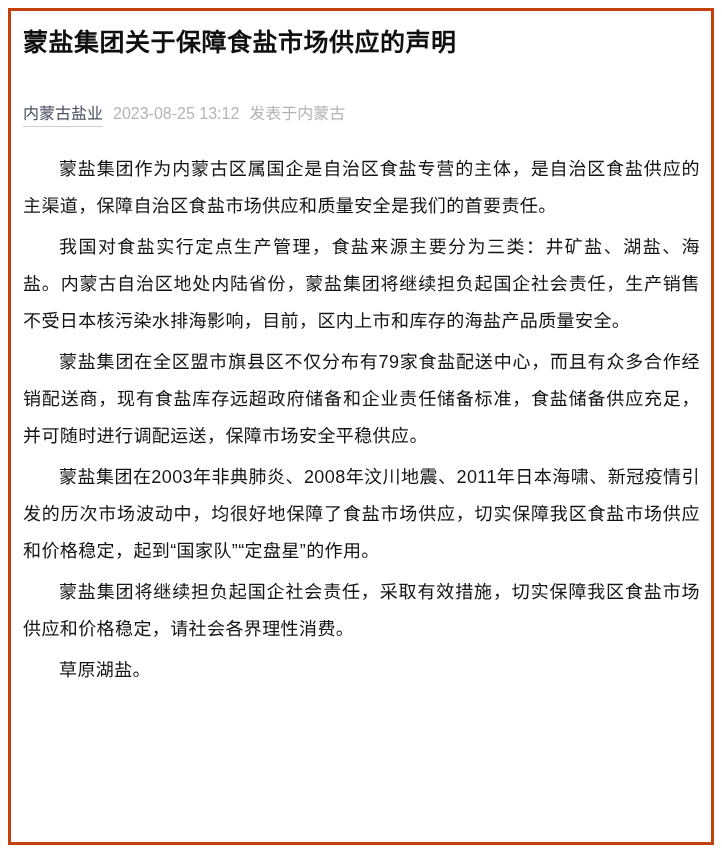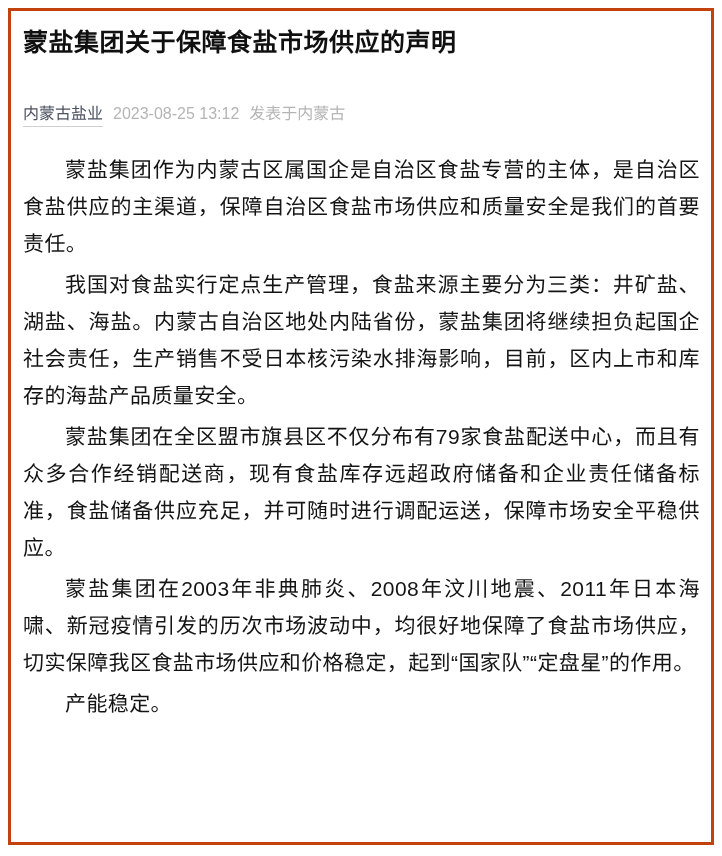--- a/index.html
+++ b/index.html
@@ -51,21 +51,21 @@
     cursor: pointer;
   }
   .meta {
     color: #b5b5b5;
     margin-top: 33px;
   }
   .body {
     margin-top: 24px;
   }
   .body p {
-    font-size: 21px;
+    font-size: 18px;
     line-height: 37px;
     color: #141414;
     margin: 0 0 4px 0;
     text-indent: 2em;
     text-align: justify;
     letter-spacing: 0.4px;
   }
 </style>
 </head>
 <body>
@@ -79,17 +79,18 @@
       <span class="account">内蒙古盐业</span>
       <span class="meta">2023-08-25 13:12</span>
       <span class="meta">发表于内蒙古</span>
     </div>
 
     <div class="body" id="article-body">
         <p>蒙盐集团作为内蒙古区属国企是自治区食盐专营的主体，是自治区食盐供应的主渠道，保障自治区食盐市场供应和质量安全是我们的首要责任。</p>
         <p>我国对食盐实行定点生产管理，食盐来源主要分为三类：井矿盐、湖盐、海盐。内蒙古自治区地处内陆省份，蒙盐集团将继续担负起国企社会责任，生产销售不受日本核污染水排海影响，目前，区内上市和库存的海盐产品质量安全。</p>
         <p>蒙盐集团在全区盟市旗县区不仅分布有79家食盐配送中心，而且有众多合作经销配送商，现有食盐库存远超政府储备和企业责任储备标准，食盐储备供应充足，并可随时进行调配运送，保障市场安全平稳供应。</p>
         <p>蒙盐集团在2003年非典肺炎、2008年汶川地震、2011年日本海啸、新冠疫情引发的历次市场波动中，均很好地保障了食盐市场供应，切实保障我区食盐市场供应和价格稳定，起到“国家队”“定盘星”的作用。</p>
-        <p>产能稳定。</p>
+        <p>蒙盐集团将继续担负起国企社会责任，采取有效措施，切实保障我区食盐市场供应和价格稳定，请社会各界理性消费。</p>
+        <p>草原湖盐。</p>
       </div>
 
   </div>
 </div>
 
 </body></html>

